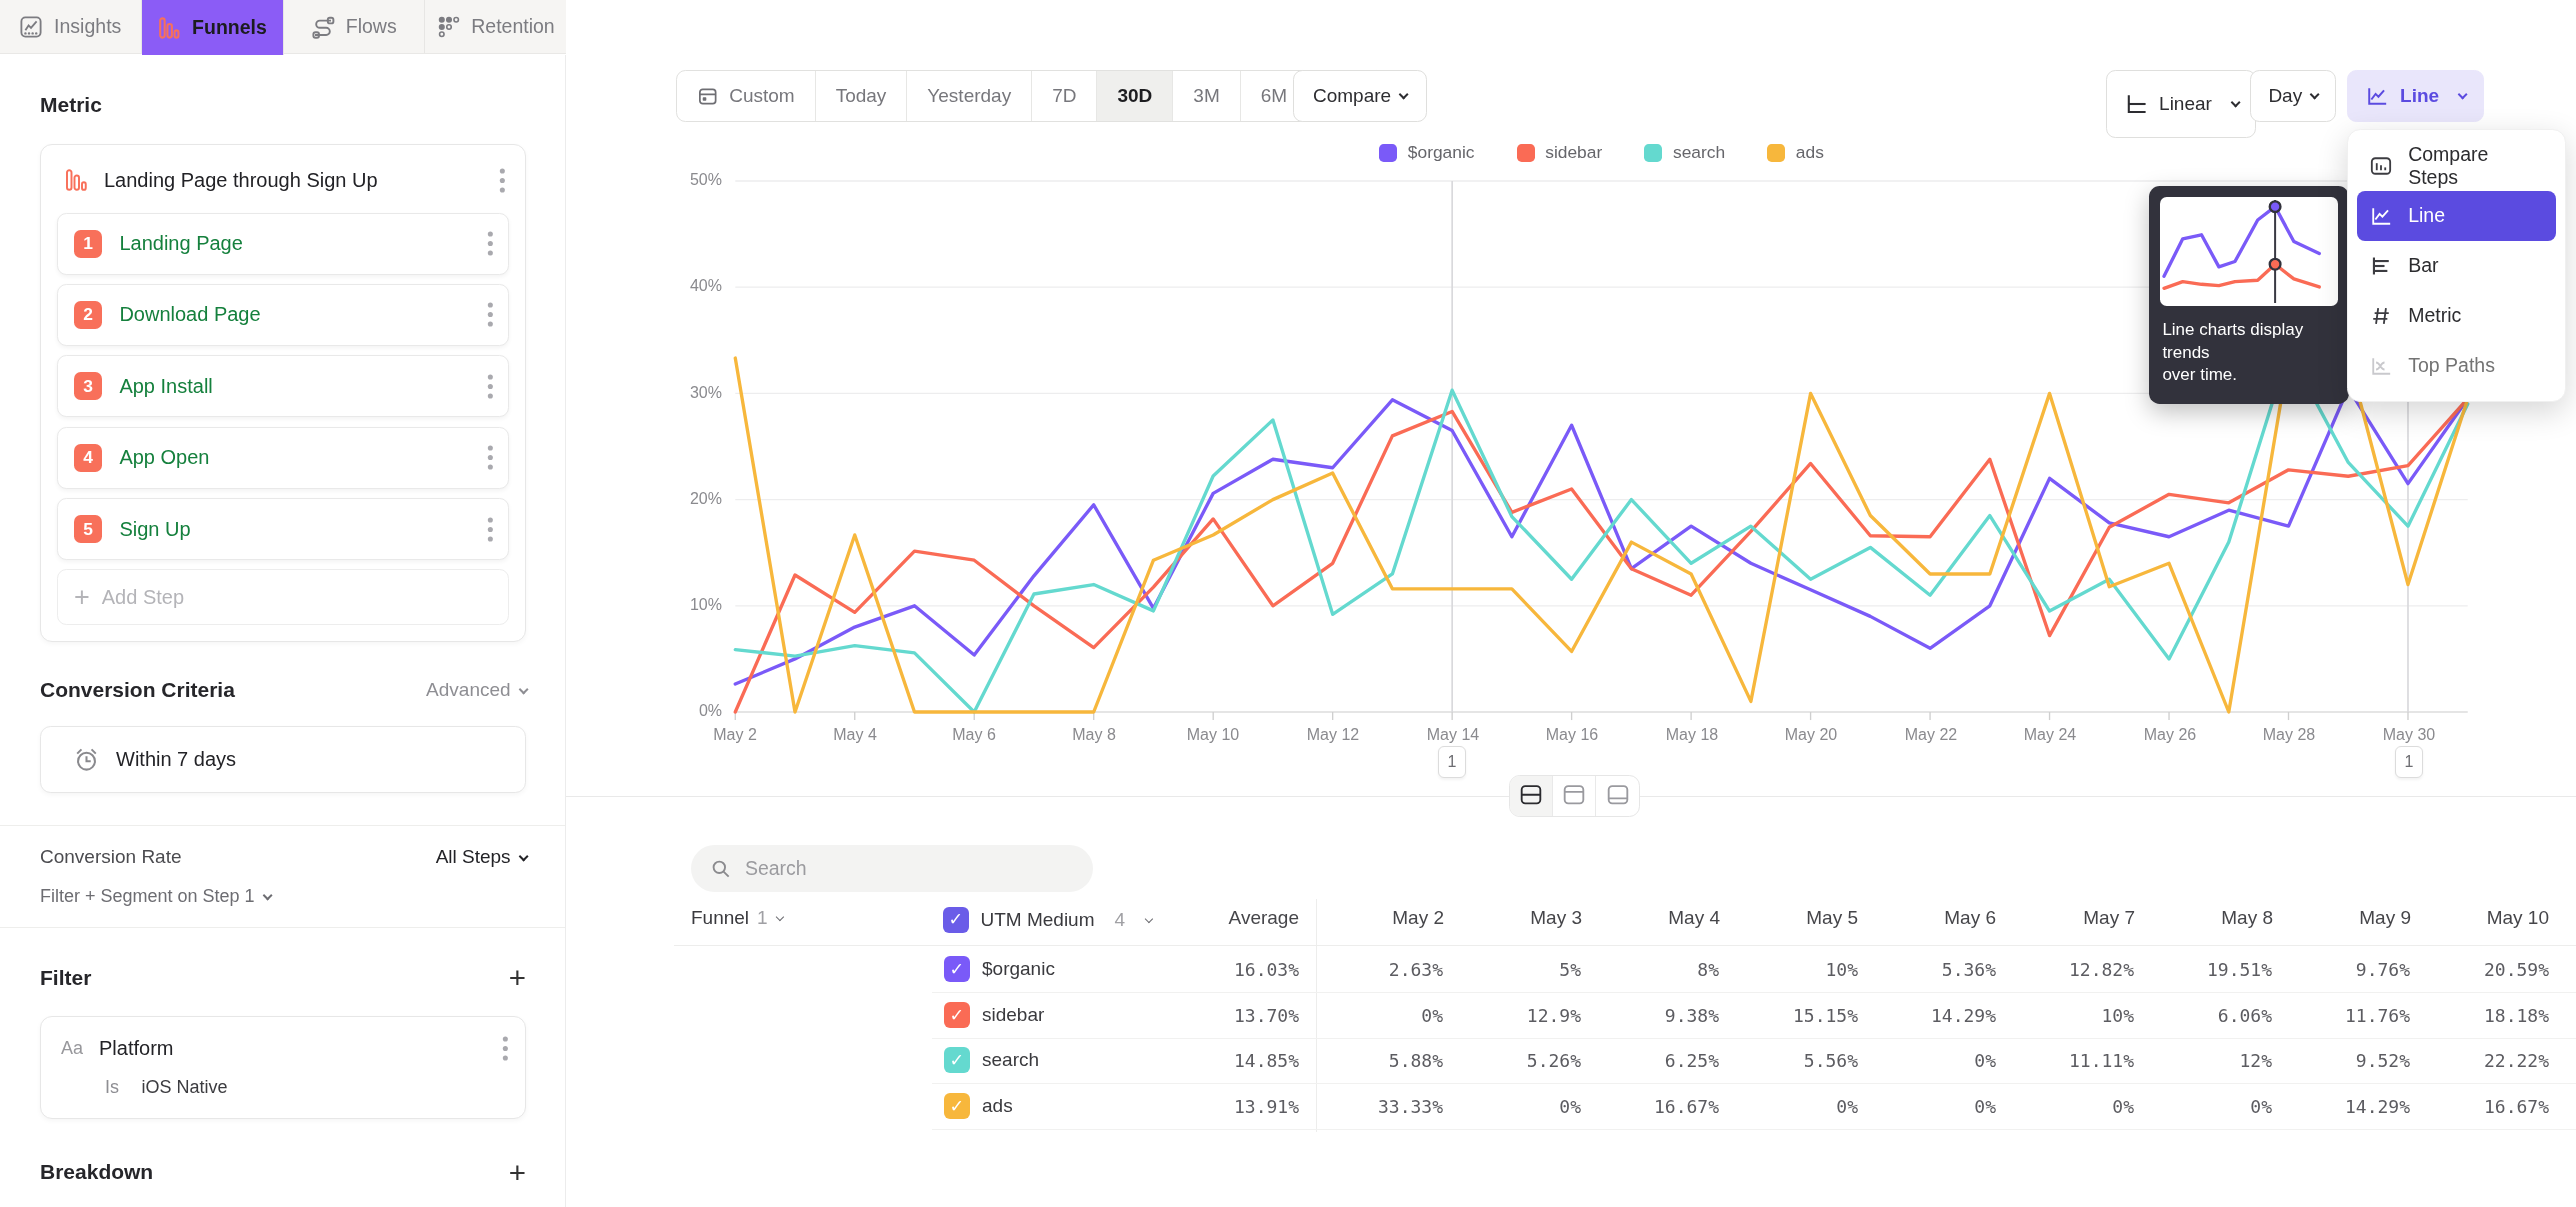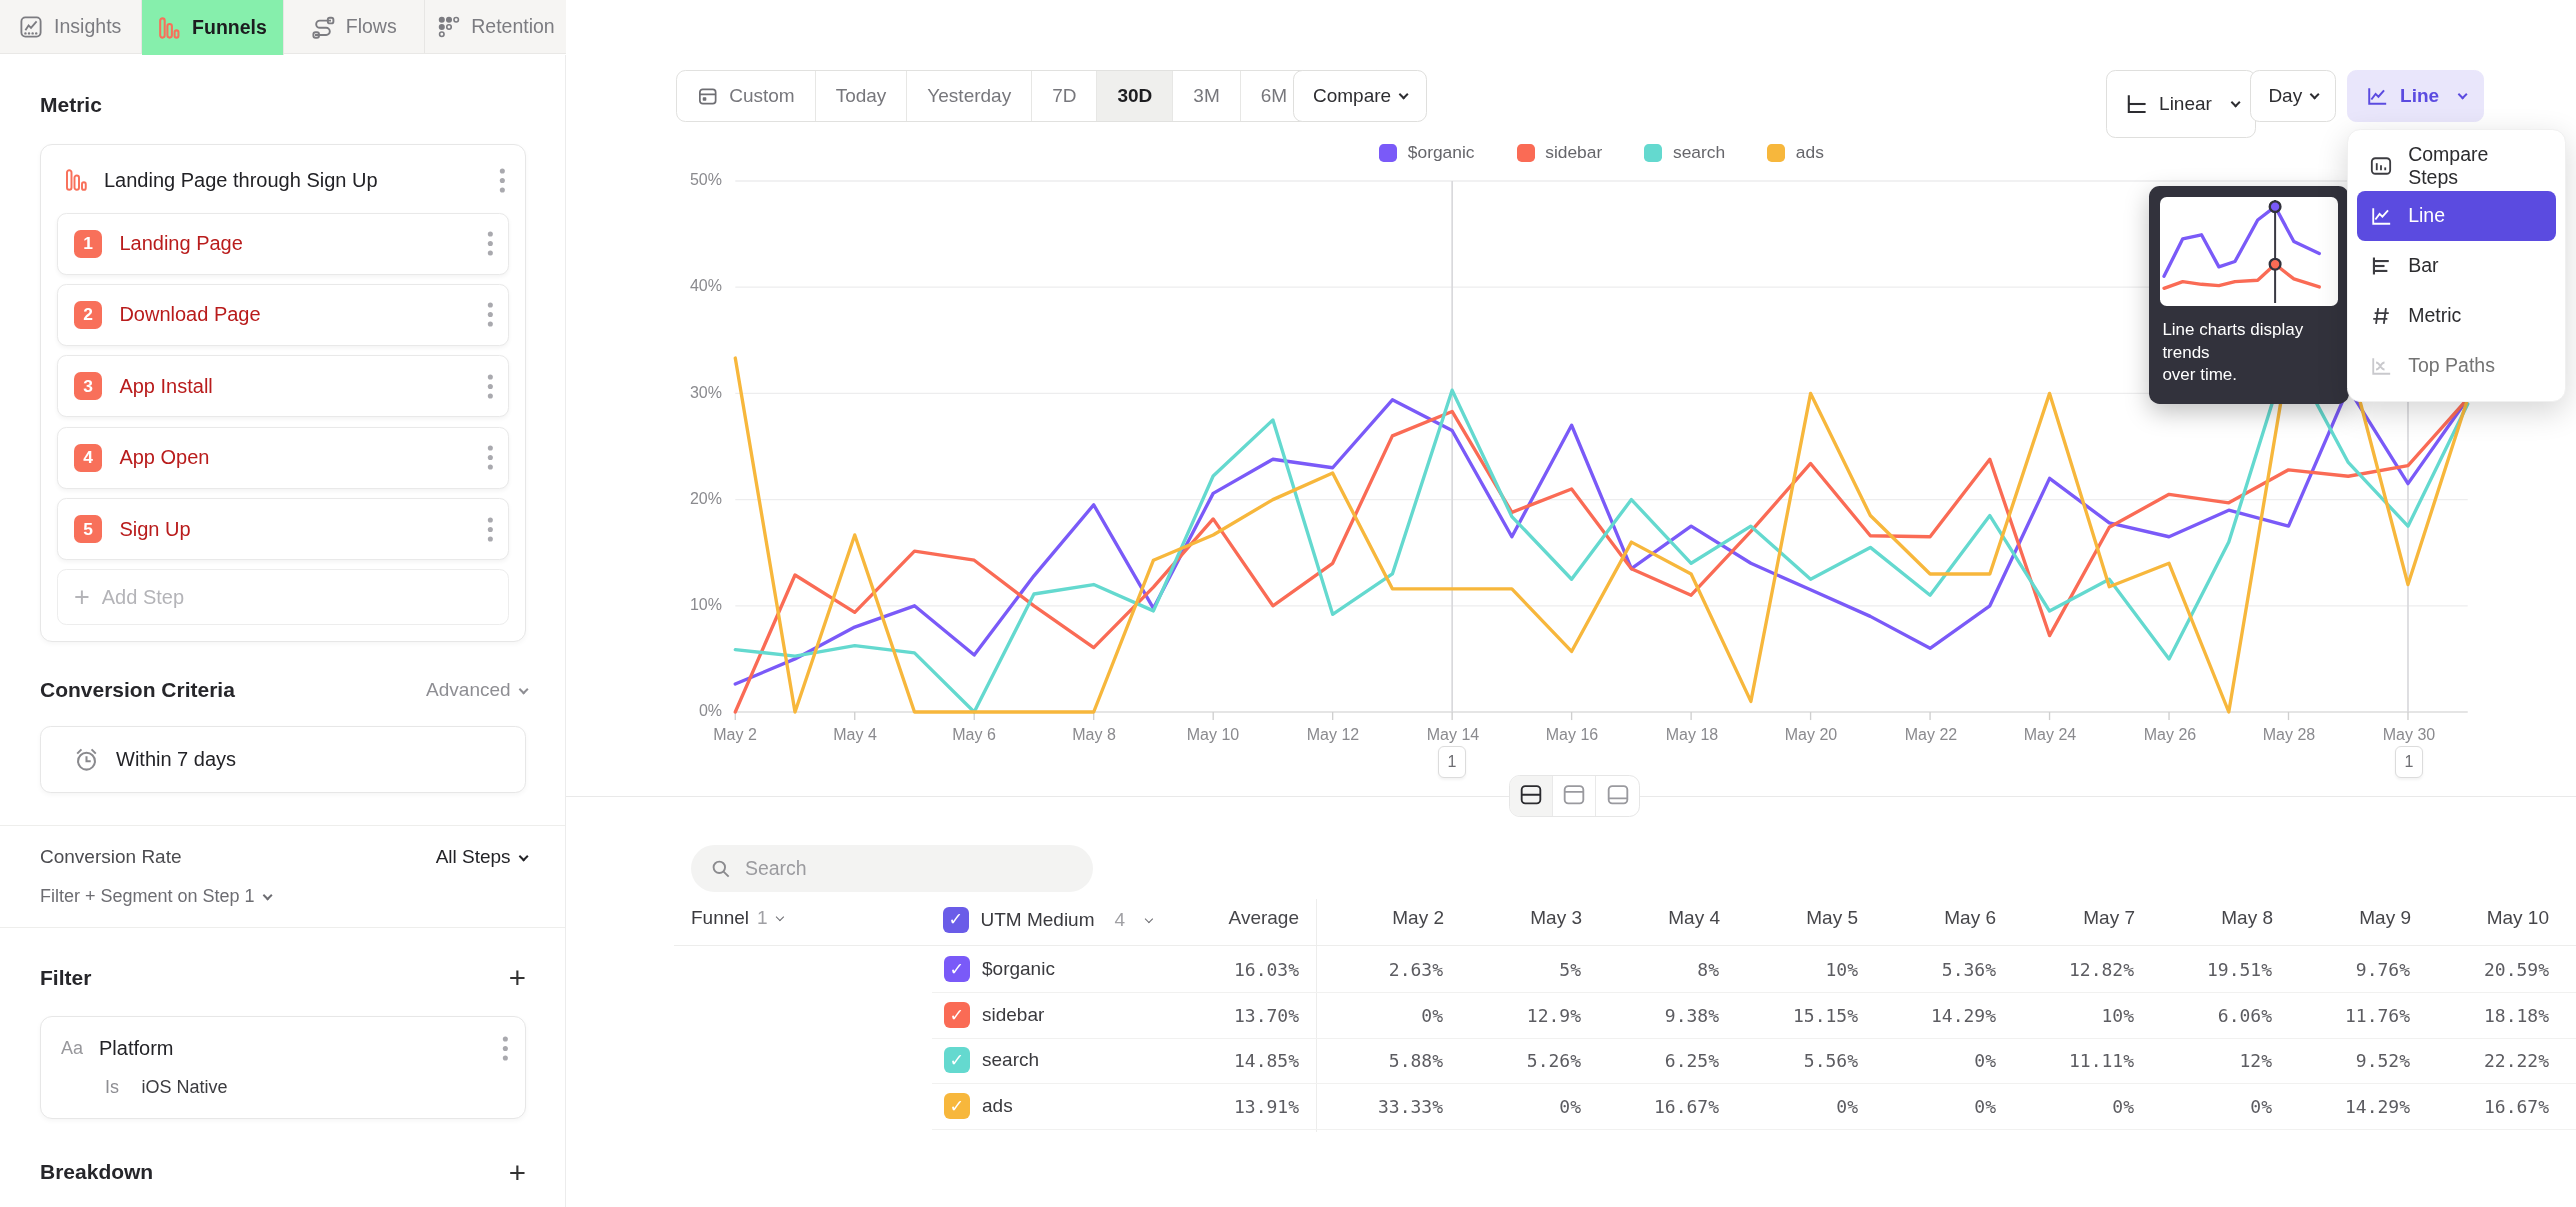--- a/index.html
+++ b/index.html
@@ -6,21 +6,21 @@
   html,body { background:#fff; }
   body { font-family:"Liberation Sans", sans-serif; color:#2c2c2f; }
   #app { position:relative; width:2576px; height:1208px; overflow:hidden; background:#fff; }
 
   
   #topbar { position:absolute; left:0; top:0; width:566px; height:54px; background:#f6f5f3;
             display:flex; border-bottom:1.3px solid #e9e8e6; }
   .tab { flex:1; display:flex; align-items:center; justify-content:center; gap:10.7px;
          font-size:19.5px; color:#7c7c81; border-right:1.3px solid #e7e6e4; cursor:pointer; }
   .tab:last-child { border-right:none; }
-  .tab.active { background:#86efac; color:#1c1c1f; font-weight:600; height:55px; }
+  .tab.active { background:#8b5cf6; color:#1c1c1f; font-weight:600; height:55px; }
   .ticon { width:24px; height:24px; display:inline-flex; }
   .ticon svg { width:100%; height:100%; }
   .tab.active .ticon-funnels { color:#f8705a; }
 
   
   #sidebar { position:absolute; left:0; top:55px; width:566px; height:1152px; background:#fff;
              border-right:1.3px solid #ececec; overflow:hidden; }
   .side-pad { padding:0 39px 0 40px; }
   .side-head { font-size:21px; font-weight:700; color:#26262a; }
   .row-between { display:flex; align-items:center; justify-content:space-between; }
@@ -33,21 +33,21 @@
   #metric-card { margin:27px 39px 0 40px; padding-bottom:16px; }
   .mc-head { display:flex; align-items:center; padding:21.5px 19px 19px 23px; }
   .mc-head .ficon { width:24px; height:24px; color:#f8705a; margin-right:16px; }
   .mc-head .ficon svg { width:100%; height:100%; }
   .mc-title { font-size:20px; font-weight:500; color:#222226; flex:1; }
   .step { display:flex; align-items:center; margin:0 16px 9.4px 16px; height:62px;
           border:1.3px solid #e9e9e9; border-radius:9.4px; box-shadow:0 2px 4px rgba(0,0,0,.05);
           padding:0 14.8px 0 16px; background:#fff; }
   .step-num { width:28px; height:28px; border-radius:6.7px; background:#f8705a; color:#fff;
               font-size:17.4px; font-weight:700; display:flex; align-items:center; justify-content:center; margin-right:17.4px; }
-  .step-label { font-size:20px; color:#b91c1c; flex:1; }
+  .step-label { font-size:20px; color:#15803d; flex:1; }
   .add-step { display:flex; align-items:center; margin:4px 16px 0 16px; height:56px;
               border:1.3px solid #ededed; border-radius:9.4px; padding:0 16px; color:#b4b4b8; font-size:20px; gap:12px; }
 
   .cc-headrow { margin:36px 39px 0 40px; }
   .adv { font-size:19px; color:#8e8e93; display:flex; align-items:center; }
   #within-card { margin:24px 39px 0 40px; height:67px; display:flex; align-items:center; padding:0 32px; gap:16px;
                  border-radius:10.7px; }
   #within-card .cicon { width:27px; height:27px; color:#8a8a8e; }
   #within-card .cicon svg { width:100%; height:100%; }
   #within-card span { font-size:20px; color:#232327; }

